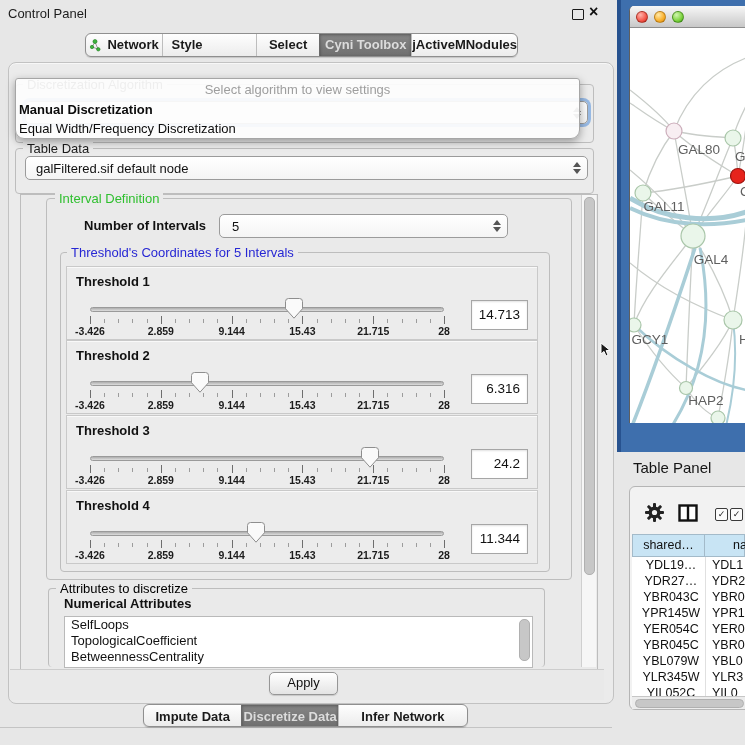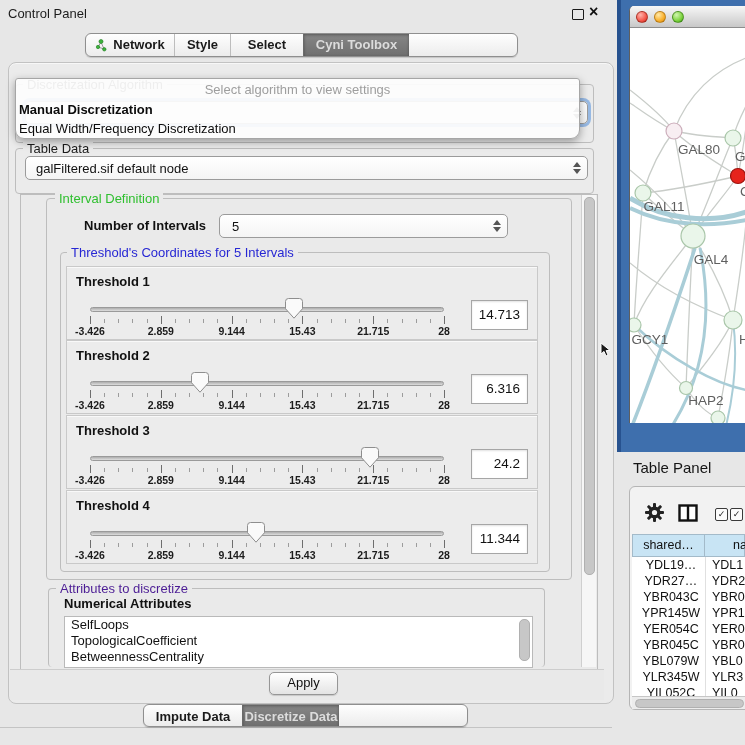--- a/index.html
+++ b/index.html
@@ -89,25 +89,28 @@
         <path d="M6,3 L3,8 M6,3 L9,10 M3,8 L9,10" stroke="#9a9a9a" stroke-width="1" fill="none"></path>
         <circle cx="6" cy="2.5" r="2" fill="#3cb43c" stroke="#1f7a1f" stroke-width=".6"></circle>
         <circle cx="3" cy="8" r="1.7" fill="#3cb43c" stroke="#1f7a1f" stroke-width=".6"></circle>
         <circle cx="9.3" cy="10.3" r="1.7" fill="#3cb43c" stroke="#1f7a1f" stroke-width=".6"></circle>
       </svg>
       <span>Network</span>
     </div>
     <div class="tab" style="width:55px;">
         <span>Style</span>
       </div>
-    <div class="tab" style="width:72px;">
+    <div class="tab" style="width:72px;margin-left:45px;">
         <span>Select</span>
       </div>
     <div class="tab sel" style="width:105px;">
         <span>Cyni Toolbox</span>
+      </div>
+    <div class="tab" style="width:119px;">
+        <span>jActiveMNodules</span>
       </div>
   </div>
 
   <div class="abs outerpanel" style="left:8px;top:62px;width:604px;height:640px;"></div>
   <div class="abs" style="left:0;top:727px;width:612px;border-top:1px solid #c4c4c4;"></div>
 
   <div class="abs group" style="left:15px;top:84px;width:577px;height:57px;">
     <span class="gtitle" style="left:7px;background:#ebebeb;color:#2b2b2b;">Discretization Algorithm</span>
     <div class="combo focusring" style="position:absolute;left:9px;top:16px;width:563px;height:23px;">
       <span class="stepper"></span>
@@ -325,39 +328,42 @@
           <span class="axl" style="left: 40%;">9.144</span>
           <span class="axl" style="left: 60%;">15.43</span>
           <span class="axl" style="left: 80%;">21.715</span>
           <span class="axl" style="left: 100%;">28</span>
         </div>
     </div>
     <div class="thr-value">11.344</div>
   </div>
 
   <div class="abs group" style="left:48px;top:588px;width:495px;height:78px;border-bottom:none;">
-    <span class="gtitle" style="left:7px;background:#eaeaea;color:#4c1d95;">Attributes to discretize</span>
+    <span class="gtitle" style="left:7px;background:#eaeaea;color:#000000;">Attributes to discretize</span>
   </div>
   <div class="abs" style="left:64px;top:596px;font-size:13px;font-weight:bold;">Numerical Attributes</div>
   <div class="abs listbox" style="left:64px;top:616px;width:467px;height:50px;">
     <div class="li">SelfLoops</div>
     <div class="li">TopologicalCoefficient</div>
     <div class="li">BetweennessCentrality</div>
     <div class="sb-thumb" style="position:absolute;right:2px;top:2px;width:9px;height:40px;"></div>
   </div>
 
   <div class="abs" style="left:10px;top:669px;width:594px;height:30px;background:#e9e9e9;border-top:1px solid #cdcdcd;"></div>
   <div class="abs applybtn" style="left:269px;top:672px;width:67px;height:21px;">Apply</div>
 
   <div class="abs tabbar" style="left:143px;top:704px;width:323px;height:21px;">
     <div class="tab" style="width:98px;line-height:21px;">
         <span>Impute Data</span>
       </div>
     <div class="tab sel" style="width:96px;line-height:21px;">
         <span>Discretize Data</span>
+      </div>
+    <div class="tab" style="width:129px;line-height:21px;">
+        <span>Infer Network</span>
       </div>
   </div>
 
   <div class="abs bluezone" style="left:617px;top:0;width:128px;height:452px;"></div>
 
   <div class="abs macwin" style="left:629px;top:6px;width:116px;height:417px;">
     <div class="mactb">
       <span class="light" style="left:6px;background:radial-gradient(circle at 35% 30%, #ffb3ab, #f4574a 60%, #c8281c);border:1px solid rgba(120,20,10,.55);box-sizing:border-box;"></span>
       <span class="light" style="left:24px;background:radial-gradient(circle at 35% 30%, #ffe9a8, #f9af2c 60%, #d2860e);border:1px solid rgba(140,90,5,.55);box-sizing:border-box;"></span>
       <span class="light" style="left:42px;background:radial-gradient(circle at 35% 30%, #d2f5b0, #7dd33f 60%, #3f9e1d);border:1px solid rgba(40,100,10,.55);box-sizing:border-box;"></span>

